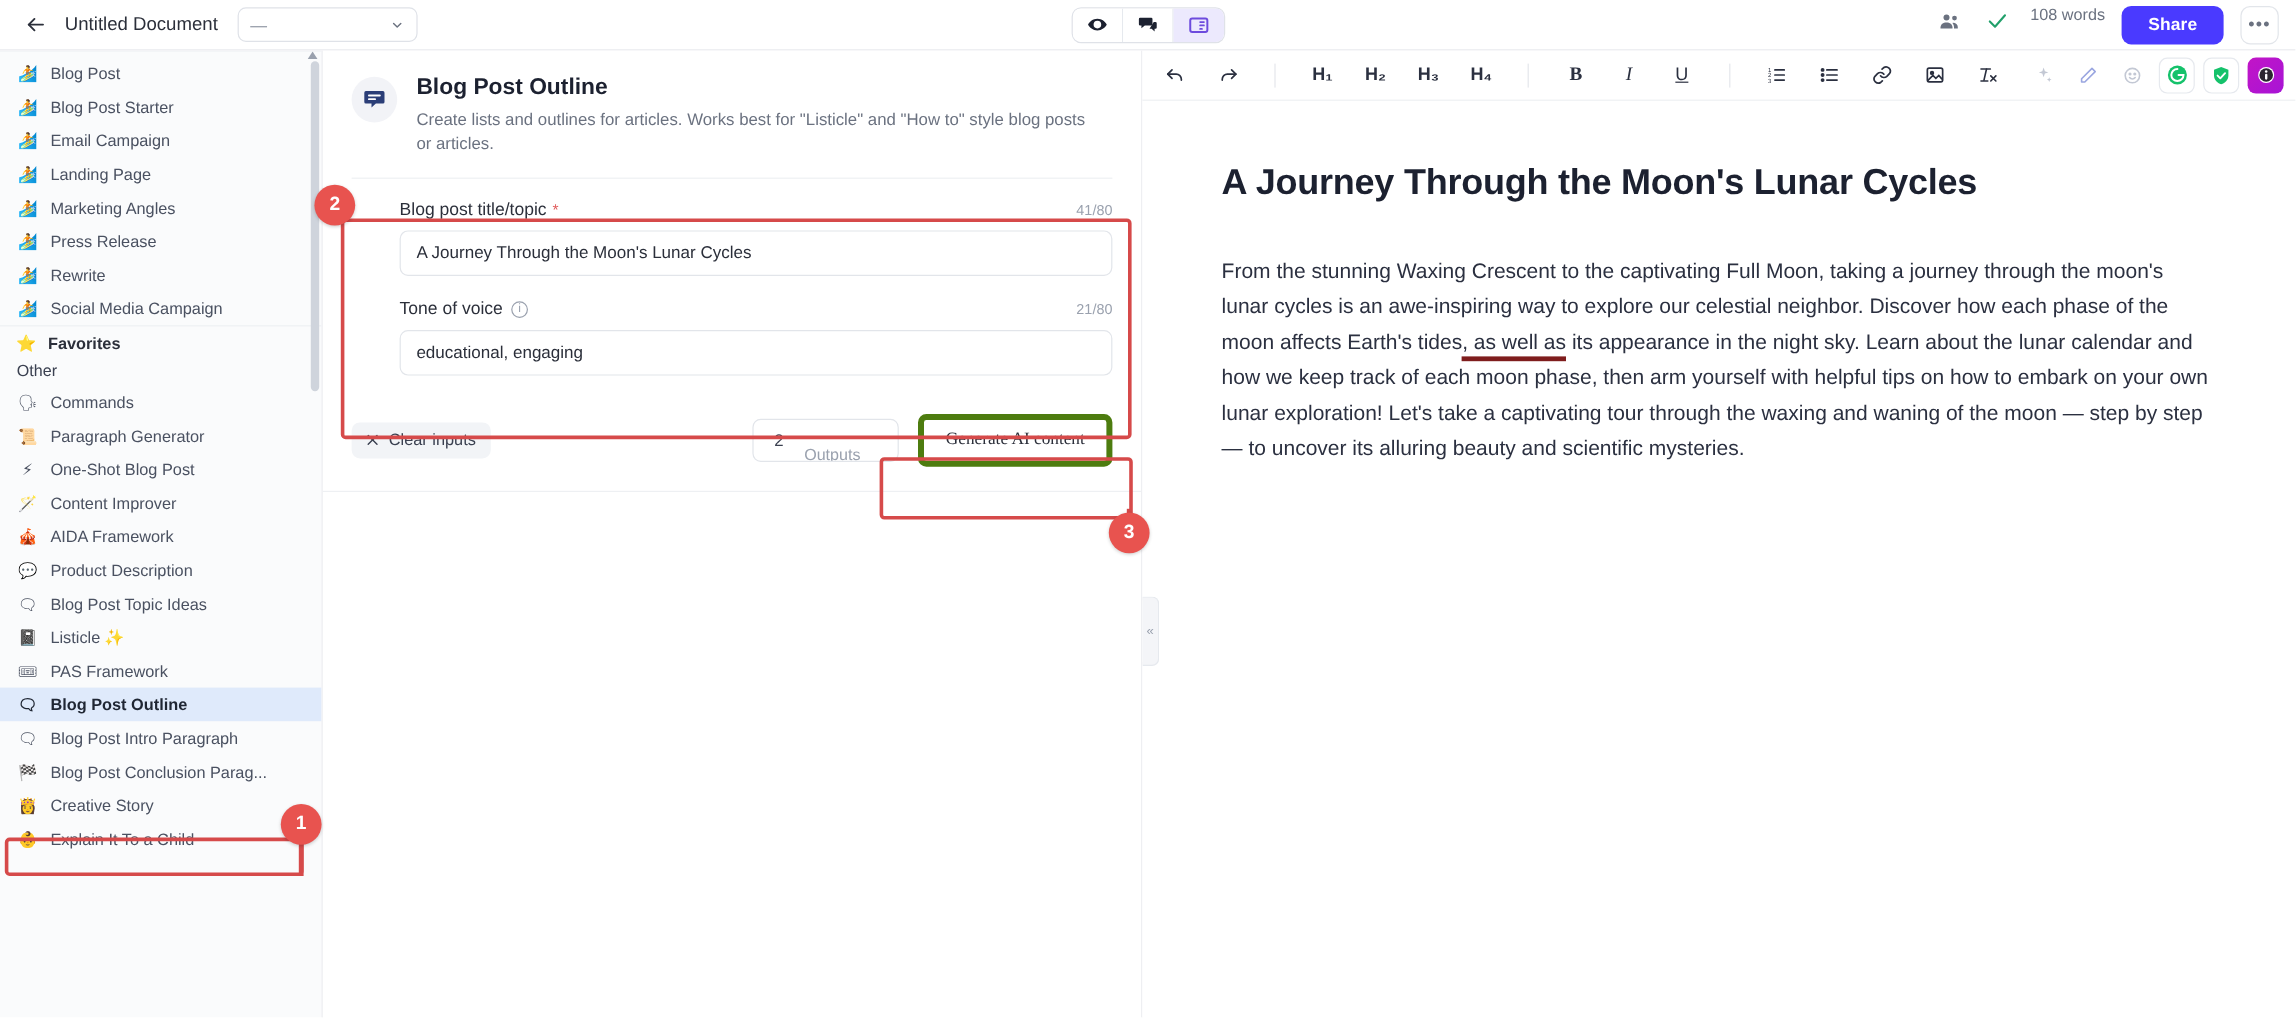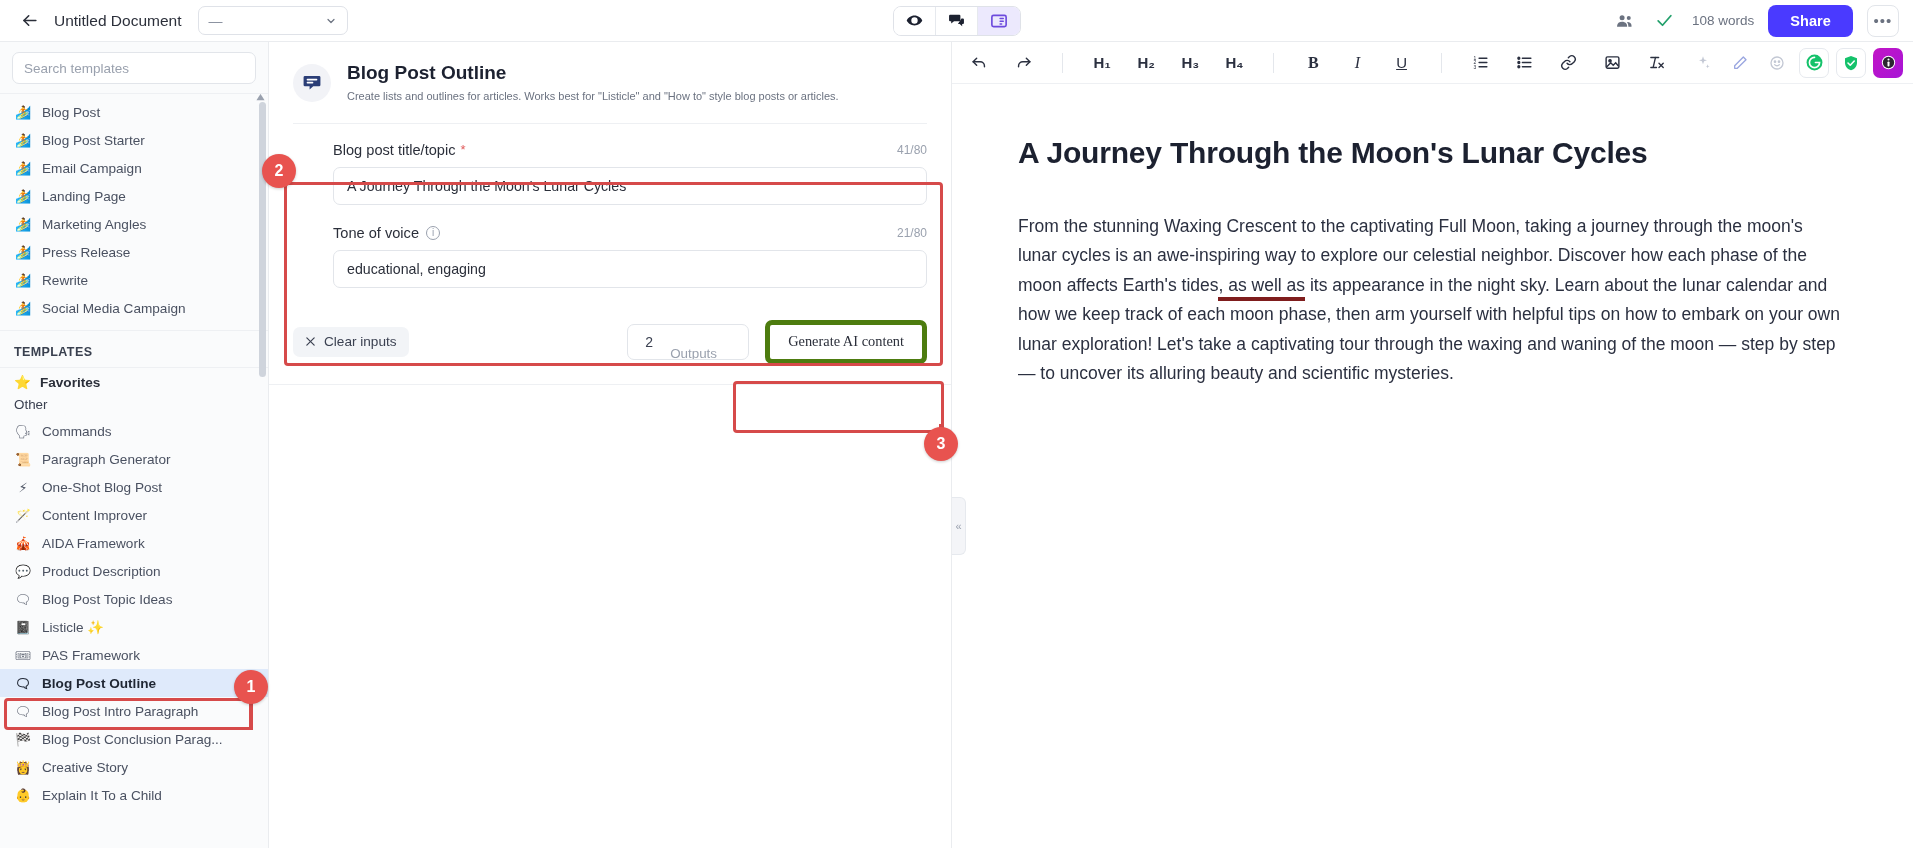--- a/index.html
+++ b/index.html
@@ -44,21 +44,21 @@
     border: 1px solid #dfe2e8; border-radius: 8px; overflow: hidden; background: #fff;
     height: 30px;
   }
   .view-toggle .vbtn {
     width: 42px; height: 28px; display:flex; align-items:center; justify-content:center;
     cursor: pointer; border-right: 1px solid #e6e9ee; background: #fff;
   }
   .view-toggle .vbtn:last-child { border-right: none; }
   .view-toggle .vbtn.active { background: #ece9fd; }
 
-  .topbar-right { margin-left: auto; display: flex; align-items: center; gap: 14px; }
+  .topbar-right { margin-left: auto; display: flex; align-items: flex-start; gap: 14px; }
   .icon-btn { width: 26px; height: 26px; display:flex; align-items:center; justify-content:center; cursor:pointer; }
   .word-count { font-size: 13.5px; color: #6b7280; white-space: nowrap; }
   .share-btn {
     background: #4a3aff; color: #fff; font-size: 14.5px; font-weight: 700;
     padding: 0 22px; height: 32px; border-radius: 8px; border: none;
     display: flex; align-items: center; cursor: pointer; letter-spacing: .1px;
     font-family: inherit;
   }
   .more-btn {
     width: 32px; height: 32px; border: 1px solid #e2e5ea; border-radius: 8px;
@@ -118,21 +118,21 @@
     width: 683px; flex: 0 0 683px; background: #fff;
     border-right: 1px solid #eaecef; position: relative;
     display: flex; flex-direction: column;
   }
   .form-head { display: flex; gap: 16px; padding: 20px 24px 18px 24px; }
   .form-head-icon {
     width: 38px; height: 38px; border-radius: 50%; background: #f2f3f7;
     display:flex; align-items:center; justify-content:center; flex: 0 0 38px; margin-top: 2px;
   }
   .form-title { font-size: 19px; font-weight: 700; color: #1c2130; margin-bottom: 5px; }
-  .form-desc { font-size: 11px; color: #6b7280; line-height: 1.45; max-width: 560px; }
+  .form-desc { font-size: 14px; color: #6b7280; line-height: 1.45; max-width: 560px; }
 
   .form-divider { height: 1px; background: #eef0f3; margin: 0 24px; }
 
   .fields { padding: 18px 24px 0 24px; }
   .field { margin-bottom: 20px; margin-left: 40px; }
   .field-labelrow { display: flex; align-items: center; margin-bottom: 9px; }
   .field-label { font-size: 14.6px; color: #2b2f3a; }
   .req { color: #e05b5b; margin-left: 5px; font-size: 13px; }
   .info-i {
     width: 14px; height: 14px; border-radius: 50%; border: 1.3px solid #9aa1ae;
@@ -286,23 +286,20 @@
       </div>
       <div class="word-count">108 words</div>
       <button class="share-btn">Share</button>
       <div class="more-btn">•••</div>
     </div>
   </div>
 
   <div class="body">
 
     <div class="sidebar">
-      <div class="search-wrap">
-        <input class="search-input" type="text" placeholder="Search templates" style="">
-      </div>
 
       <div class="tmpl-scroll">
         <div class="sb-scrollbar">
           <span class="sb-arrow">
             <svg viewBox="0 0 10 10" width="9" height="9" fill="#9aa1ae">
                 <polygon points="5,1 9.5,8 0.5,8"></polygon>
               </svg>
           </span>
         </div>
 
@@ -334,21 +331,20 @@
           <div class="tmpl-item">
             <span class="tmpl-emoji">🏄</span>
             <span>Rewrite</span>
           </div>
           <div class="tmpl-item">
             <span class="tmpl-emoji">🏄</span>
             <span>Social Media Campaign</span>
           </div>
         </div>
 
-        <div class="sec-title">TEMPLATES</div>
 
         <div class="fav-row">
           <span>⭐</span>
           <span>Favorites</span>
         </div>
         <div class="sec-sub">Other</div>
 
         <div>
           <div class="tmpl-item">
             <span class="tmpl-emoji">🗣</span>

